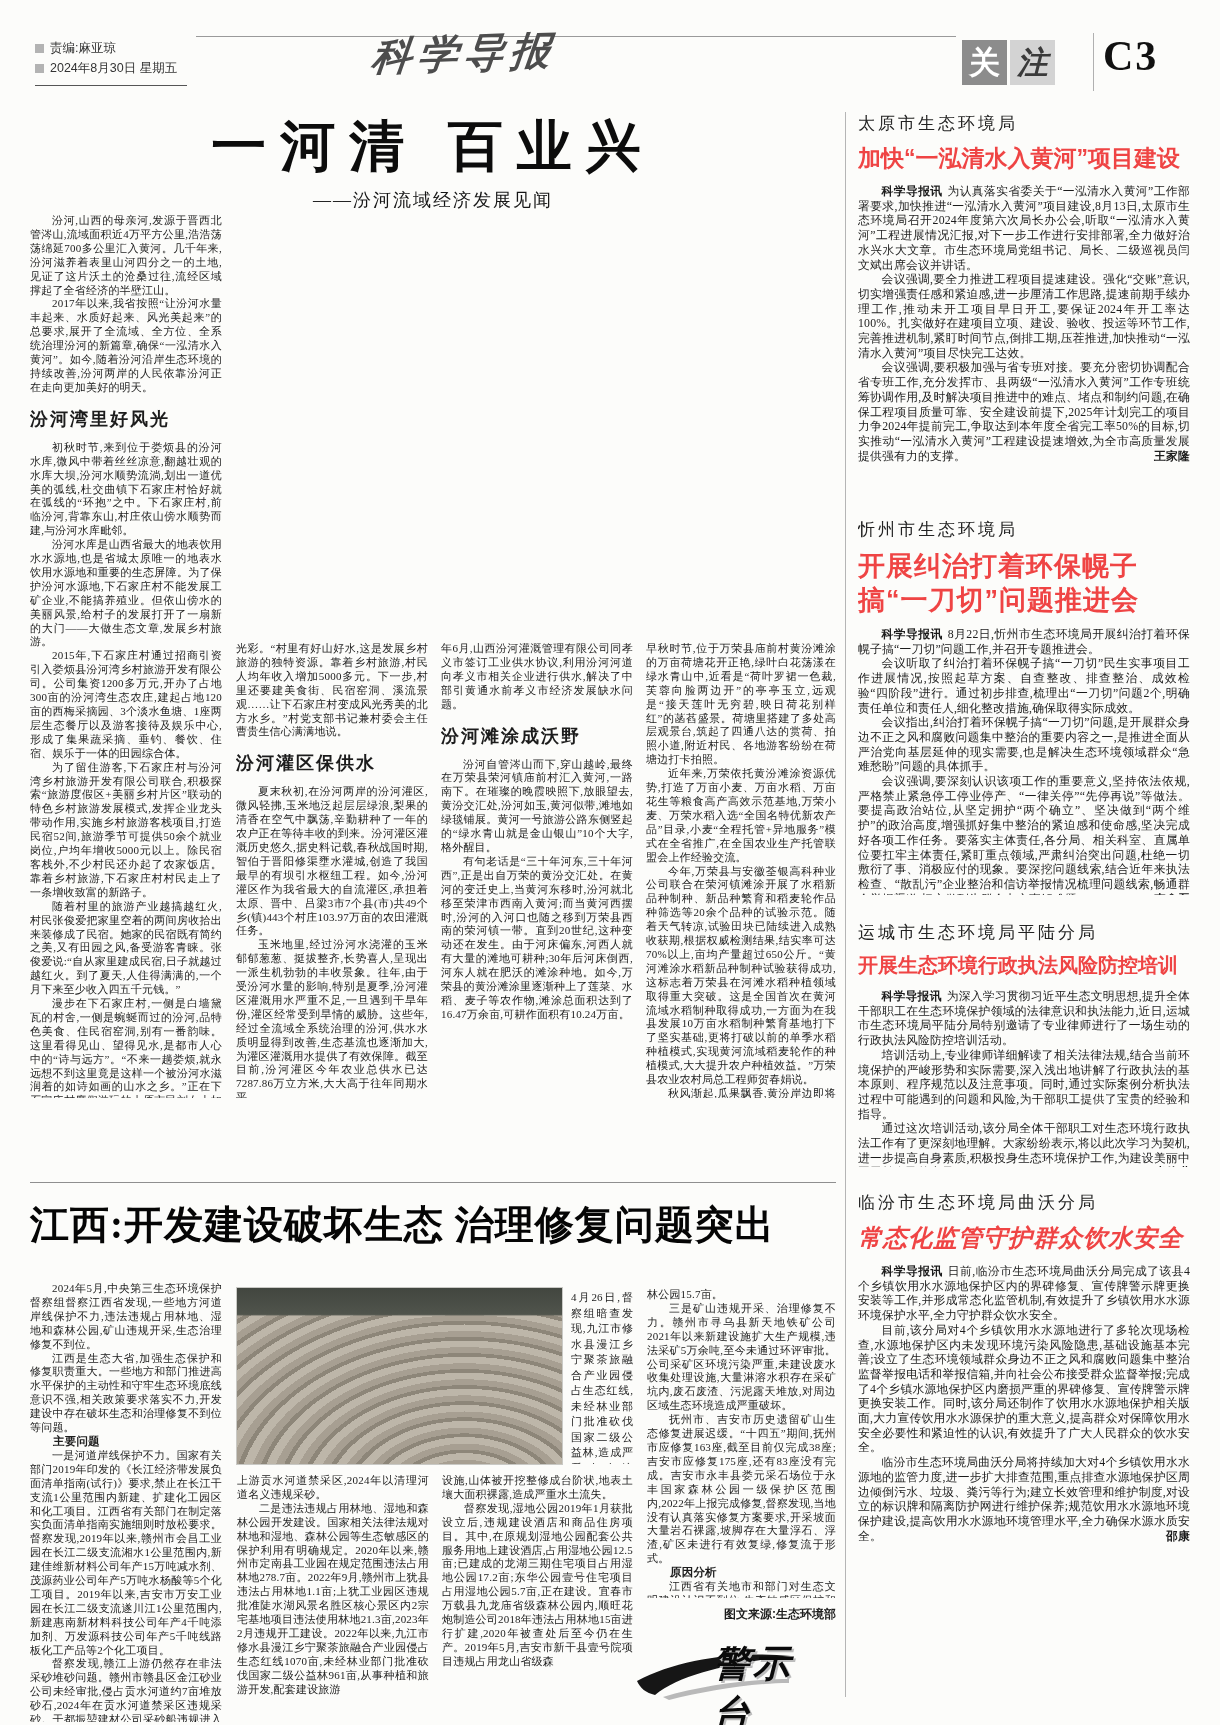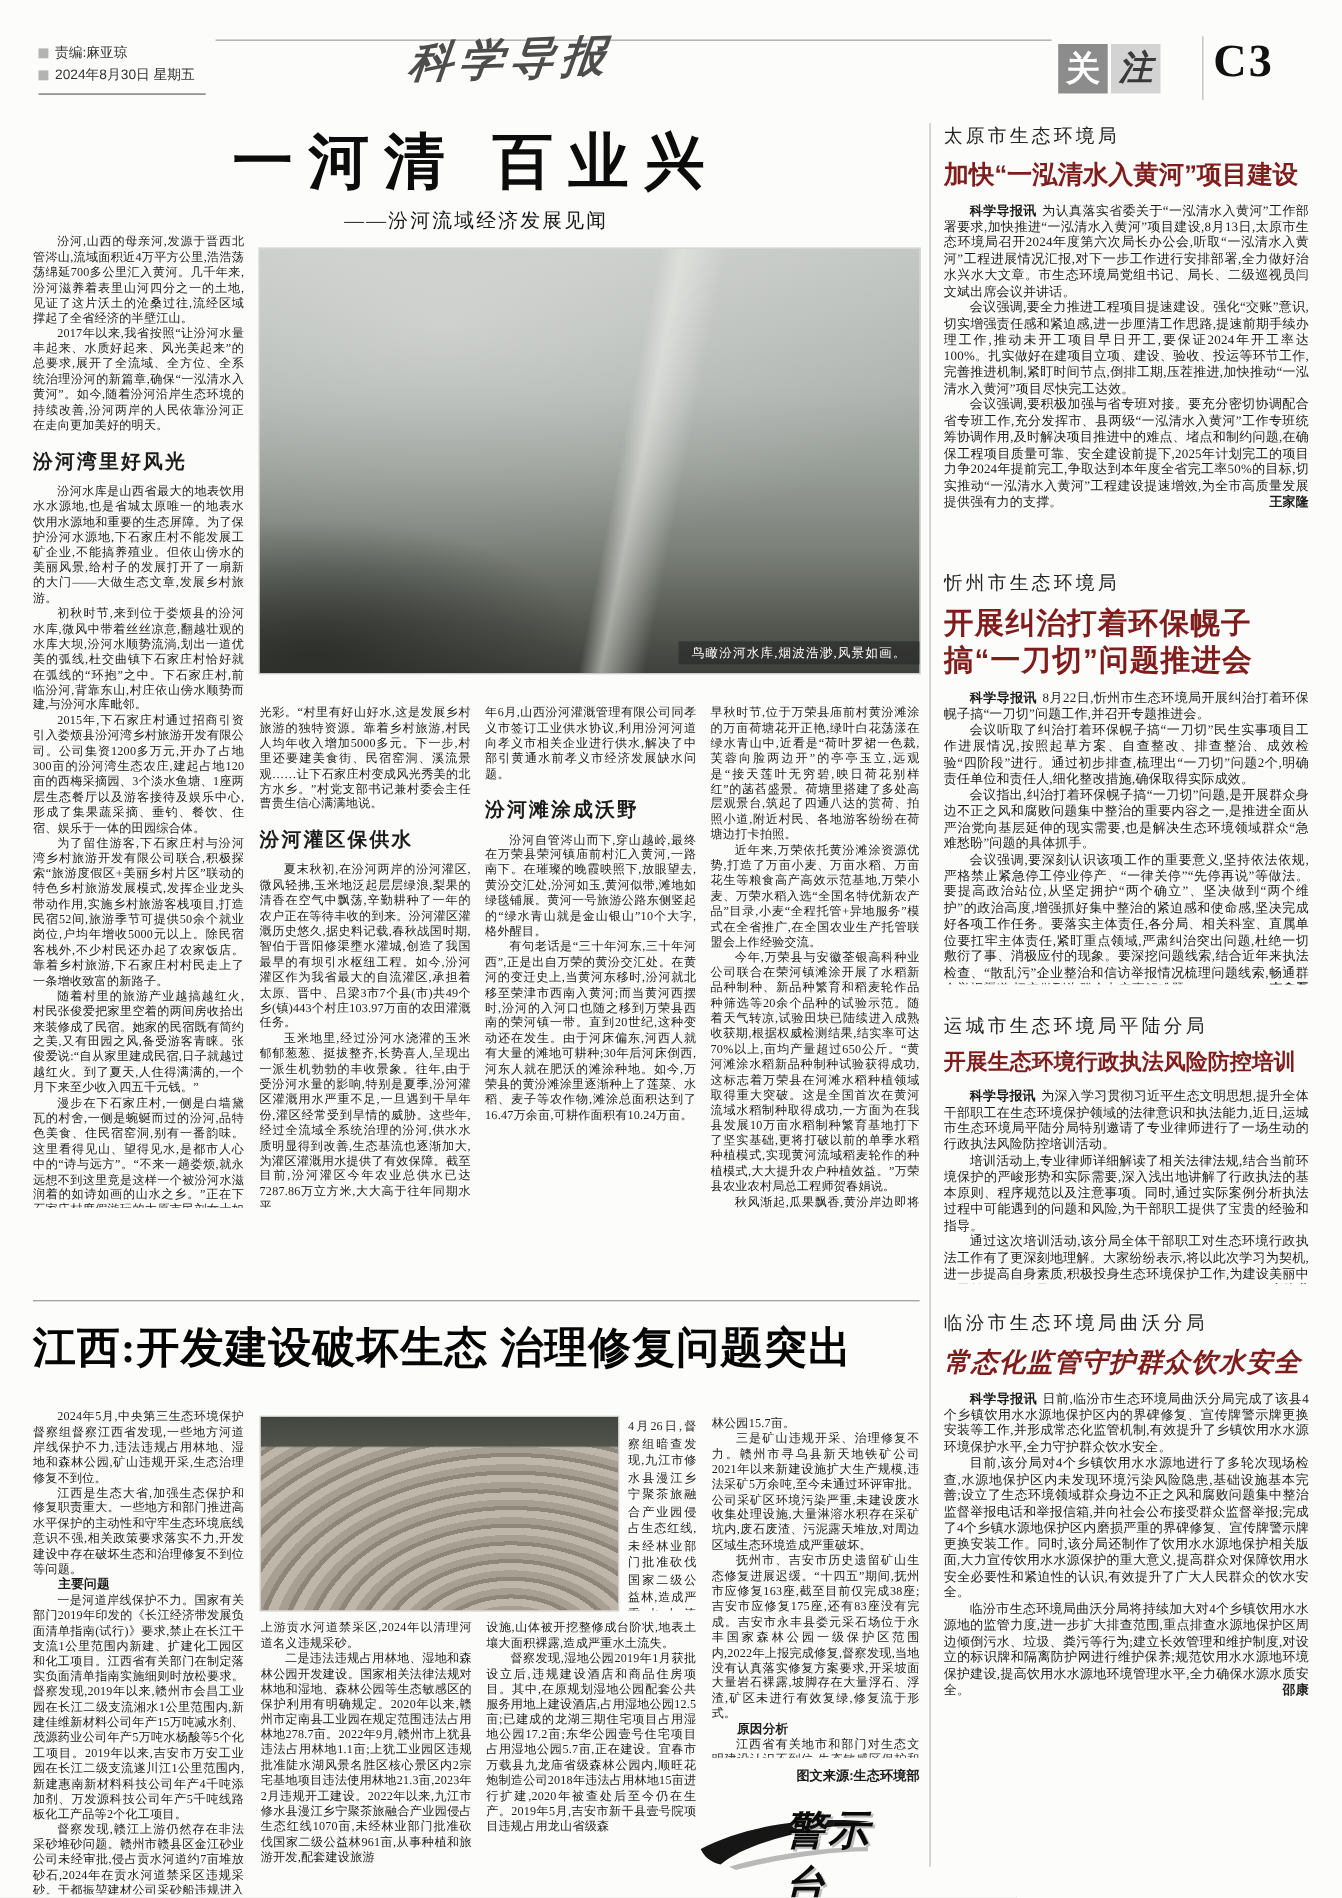--- a/index.html
+++ b/index.html
@@ -49,21 +49,21 @@
   .lcol1{left:30px;top:214px;width:192px;height:884px;}
   .lcol2{left:236px;top:642px;width:192px;height:456px;}
   .lcol3{left:441px;top:642px;width:192px;height:456px;}
   .lcol4{left:646px;top:642px;width:190px;height:456px;}
 
   
   .rail-rule{left:845px;top:112px;width:1px;height:1585px;background:#b5b5b5;}
   .rail{left:858px;top:112px;width:332px;}
   .rail-article{margin-bottom:22px;overflow:hidden;}
   .kicker{font-family:"Liberation Sans",sans-serif;font-size:17px;letter-spacing:3px;color:#222;margin-bottom:8px;}
-  .rail-hl{font-family:"Liberation Sans",sans-serif;font-weight:bold;color:#7f1d1d;margin-bottom:10px;}
+  .rail-hl{font-family:"Liberation Sans",sans-serif;font-weight:bold;color:#ef4444;margin-bottom:10px;}
   .hl-a1{font-size:23px;letter-spacing:0px;}
   .hl-a2{font-size:27px;line-height:34px;letter-spacing:1px;}
   .hl-a3{font-size:20px;letter-spacing:0px;}
   .hl-a4{font-size:24px;letter-spacing:1px;font-style:italic;}
   .rail-body{text-align:justify;font-size:11.8px;line-height:14.7px;letter-spacing:.2px;overflow:hidden;}
   .ra1 .rail-body{height:312px;} .ra2 .rail-body{height:268px;}
   .ra3 .rail-body{height:178px;} .ra4 .rail-body{height:432px;}
   .ra2{margin-top:2px;} .ra3{margin-top:26px;} .ra4{margin-top:24px;}
 
   
@@ -102,30 +102,27 @@
   <div class="abs header-rule"></div>
   <div class="abs masthead">科学导报</div>
   <div class="abs tag-box tag-dark">关</div>
   <div class="abs tag-box tag-light">注</div>
   <div class="abs head-vline"></div>
   <div class="abs page-no">C3</div>
 
   <div class="abs lead-title">一河清  百业兴</div>
   <div class="abs lead-subtitle">——汾河流域经济发展见闻</div>
 
-  <div class="abs photo1">
-    <div class="photo1-cap">鸟瞰汾河水库,烟波浩渺,风景如画。</div>
-  </div>
 
   <div class="abs col lcol1">
       <div class="blk p">汾河,山西的母亲河,发源于晋西北管涔山,流域面积近4万平方公里,浩浩荡荡绵延700多公里汇入黄河。几千年来,汾河滋养着表里山河四分之一的土地,见证了这片沃土的沧桑过往,流经区域撑起了全省经济的半壁江山。</div>
       <div class="blk p">2017年以来,我省按照“让汾河水量丰起来、水质好起来、风光美起来”的总要求,展开了全流域、全方位、全系统治理汾河的新篇章,确保“一泓清水入黄河”。如今,随着汾河沿岸生态环境的持续改善,汾河两岸的人民依靠汾河正在走向更加美好的明天。</div>
       <div class="blk h">汾河湾里好风光</div>
+      <div class="blk p">初秋时节,来到位于娄烦县的汾河水库,微风中带着丝丝凉意,翻越壮观的水库大坝,汾河水顺势流淌,划出一道优美的弧线,杜交曲镇下石家庄村恰好就在弧线的“环抱”之中。下石家庄村,前临汾河,背靠东山,村庄依山傍水顺势而建,与汾河水库毗邻。</div>
       <div class="blk p">汾河水库是山西省最大的地表饮用水水源地,也是省城太原唯一的地表水饮用水源地和重要的生态屏障。为了保护汾河水源地,下石家庄村不能发展工矿企业,不能搞养殖业。但依山傍水的美丽风景,给村子的发展打开了一扇新的大门——大做生态文章,发展乡村旅游。</div>
-      <div class="blk p">初秋时节,来到位于娄烦县的汾河水库,微风中带着丝丝凉意,翻越壮观的水库大坝,汾河水顺势流淌,划出一道优美的弧线,杜交曲镇下石家庄村恰好就在弧线的“环抱”之中。下石家庄村,前临汾河,背靠东山,村庄依山傍水顺势而建,与汾河水库毗邻。</div>
       <div class="blk p">2015年,下石家庄村通过招商引资引入娄烦县汾河湾乡村旅游开发有限公司。公司集资1200多万元,开办了占地300亩的汾河湾生态农庄,建起占地120亩的西梅采摘园、3个淡水鱼塘、1座两层生态餐厅以及游客接待及娱乐中心,形成了集果蔬采摘、垂钓、餐饮、住宿、娱乐于一体的田园综合体。</div>
       <div class="blk p">为了留住游客,下石家庄村与汾河湾乡村旅游开发有限公司联合,积极探索“旅游度假区+美丽乡村片区”联动的特色乡村旅游发展模式,发挥企业龙头带动作用,实施乡村旅游客栈项目,打造民宿52间,旅游季节可提供50余个就业岗位,户均年增收5000元以上。除民宿客栈外,不少村民还办起了农家饭店。靠着乡村旅游,下石家庄村村民走上了一条增收致富的新路子。</div>
       <div class="blk p">随着村里的旅游产业越搞越红火,村民张俊爱把家里空着的两间房收拾出来装修成了民宿。她家的民宿既有简约之美,又有田园之风,备受游客青睐。张俊爱说:“自从家里建成民宿,日子就越过越红火。到了夏天,人住得满满的,一个月下来至少收入四五千元钱。”</div>
       <div class="blk p">漫步在下石家庄村,一侧是白墙黛瓦的村舍,一侧是蜿蜒而过的汾河,品特色美食、住民宿窑洞,别有一番韵味。这里看得见山、望得见水,是都市人心中的“诗与远方”。“不来一趟娄烦,就永远想不到这里竟是这样一个被汾河水滋润着的如诗如画的山水之乡。”正在下石家庄村度假游玩的太原市民刘女士如是说。</div>
     </div>
   <div class="abs col lcol2">
       <div class="blk cont">光彩。“村里有好山好水,这是发展乡村旅游的独特资源。靠着乡村旅游,村民人均年收入增加5000多元。下一步,村里还要建美食街、民宿窑洞、溪流景观……让下石家庄村变成风光秀美的北方水乡。”村党支部书记兼村委会主任曹贵生信心满满地说。</div>
       <div class="blk h">汾河灌区保供水</div>
       <div class="blk p">夏末秋初,在汾河两岸的汾河灌区,微风轻拂,玉米地泛起层层绿浪,梨果的清香在空气中飘荡,辛勤耕种了一年的农户正在等待丰收的到来。汾河灌区灌溉历史悠久,据史料记载,春秋战国时期,智伯于晋阳修渠壅水灌城,创造了我国最早的有坝引水枢纽工程。如今,汾河灌区作为我省最大的自流灌区,承担着太原、晋中、吕梁3市7个县(市)共49个乡(镇)443个村庄103.97万亩的农田灌溉任务。</div>
       <div class="blk p">玉米地里,经过汾河水浇灌的玉米郁郁葱葱、挺拔整齐,长势喜人,呈现出一派生机勃勃的丰收景象。往年,由于受汾河水量的影响,特别是夏季,汾河灌区灌溉用水严重不足,一旦遇到干旱年份,灌区经常受到旱情的威胁。这些年,经过全流域全系统治理的汾河,供水水质明显得到改善,生态基流也逐渐加大,为灌区灌溉用水提供了有效保障。截至目前,汾河灌区今年农业总供水已达7287.86万立方米,大大高于往年同期水平。</div>

